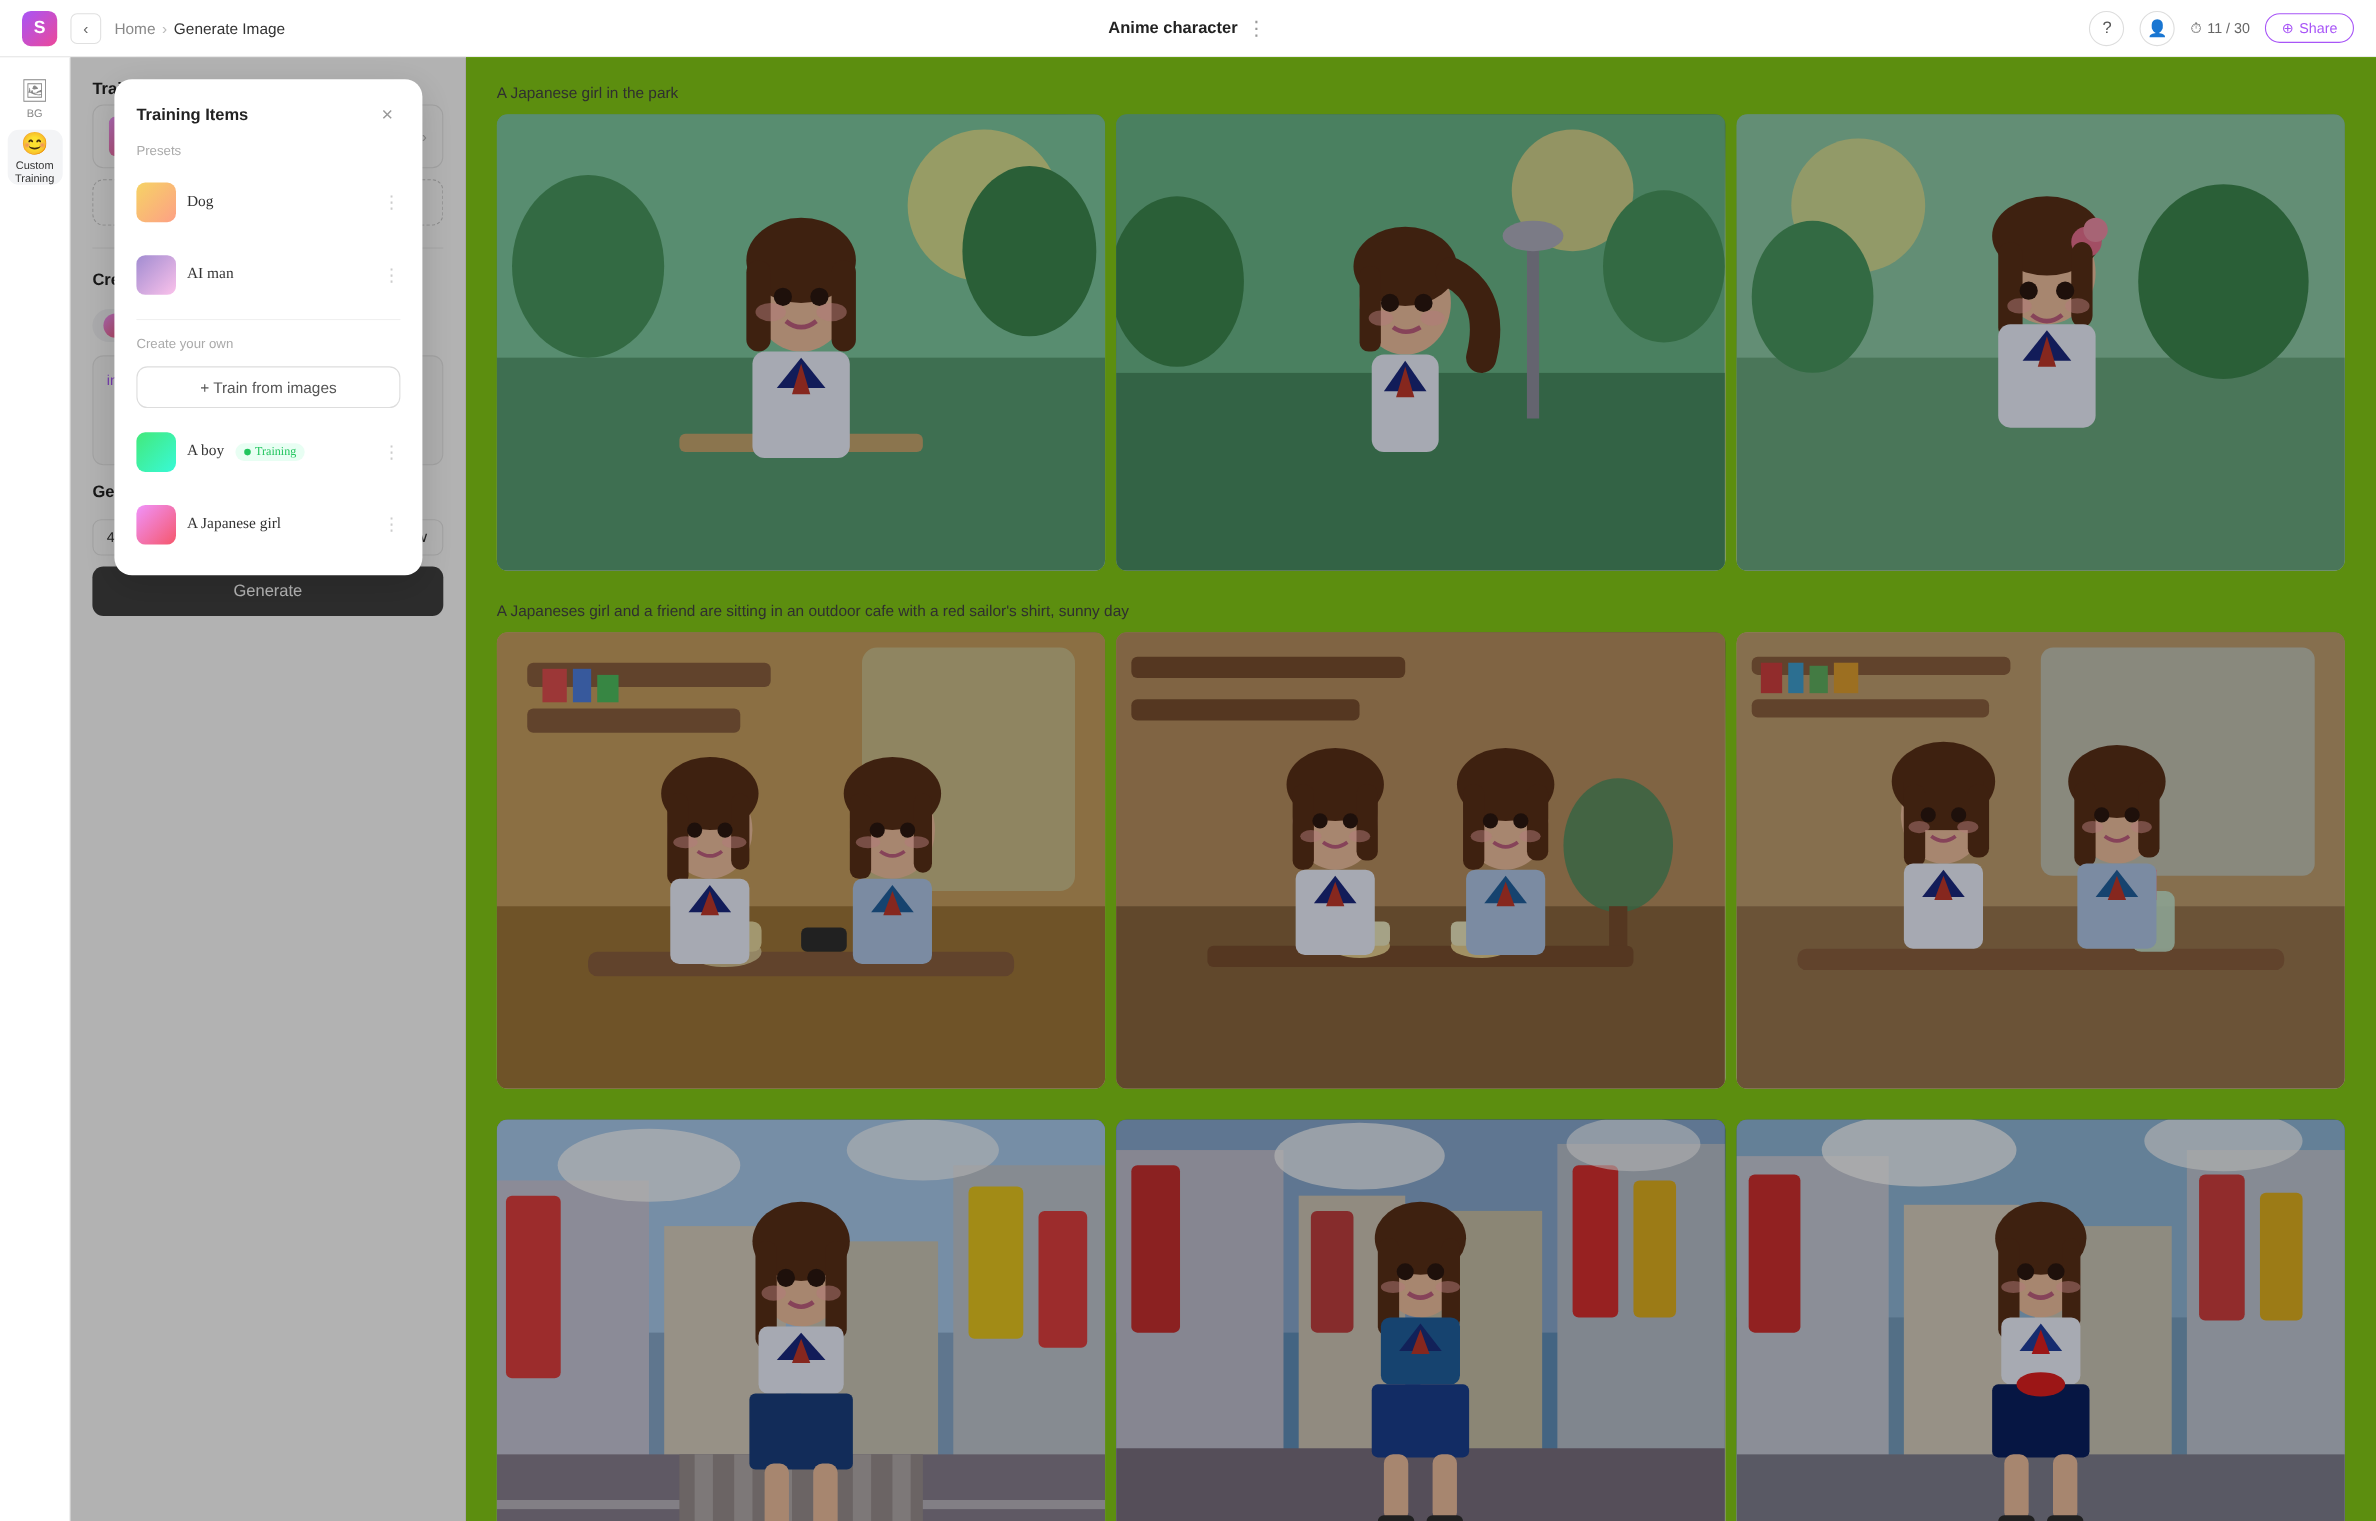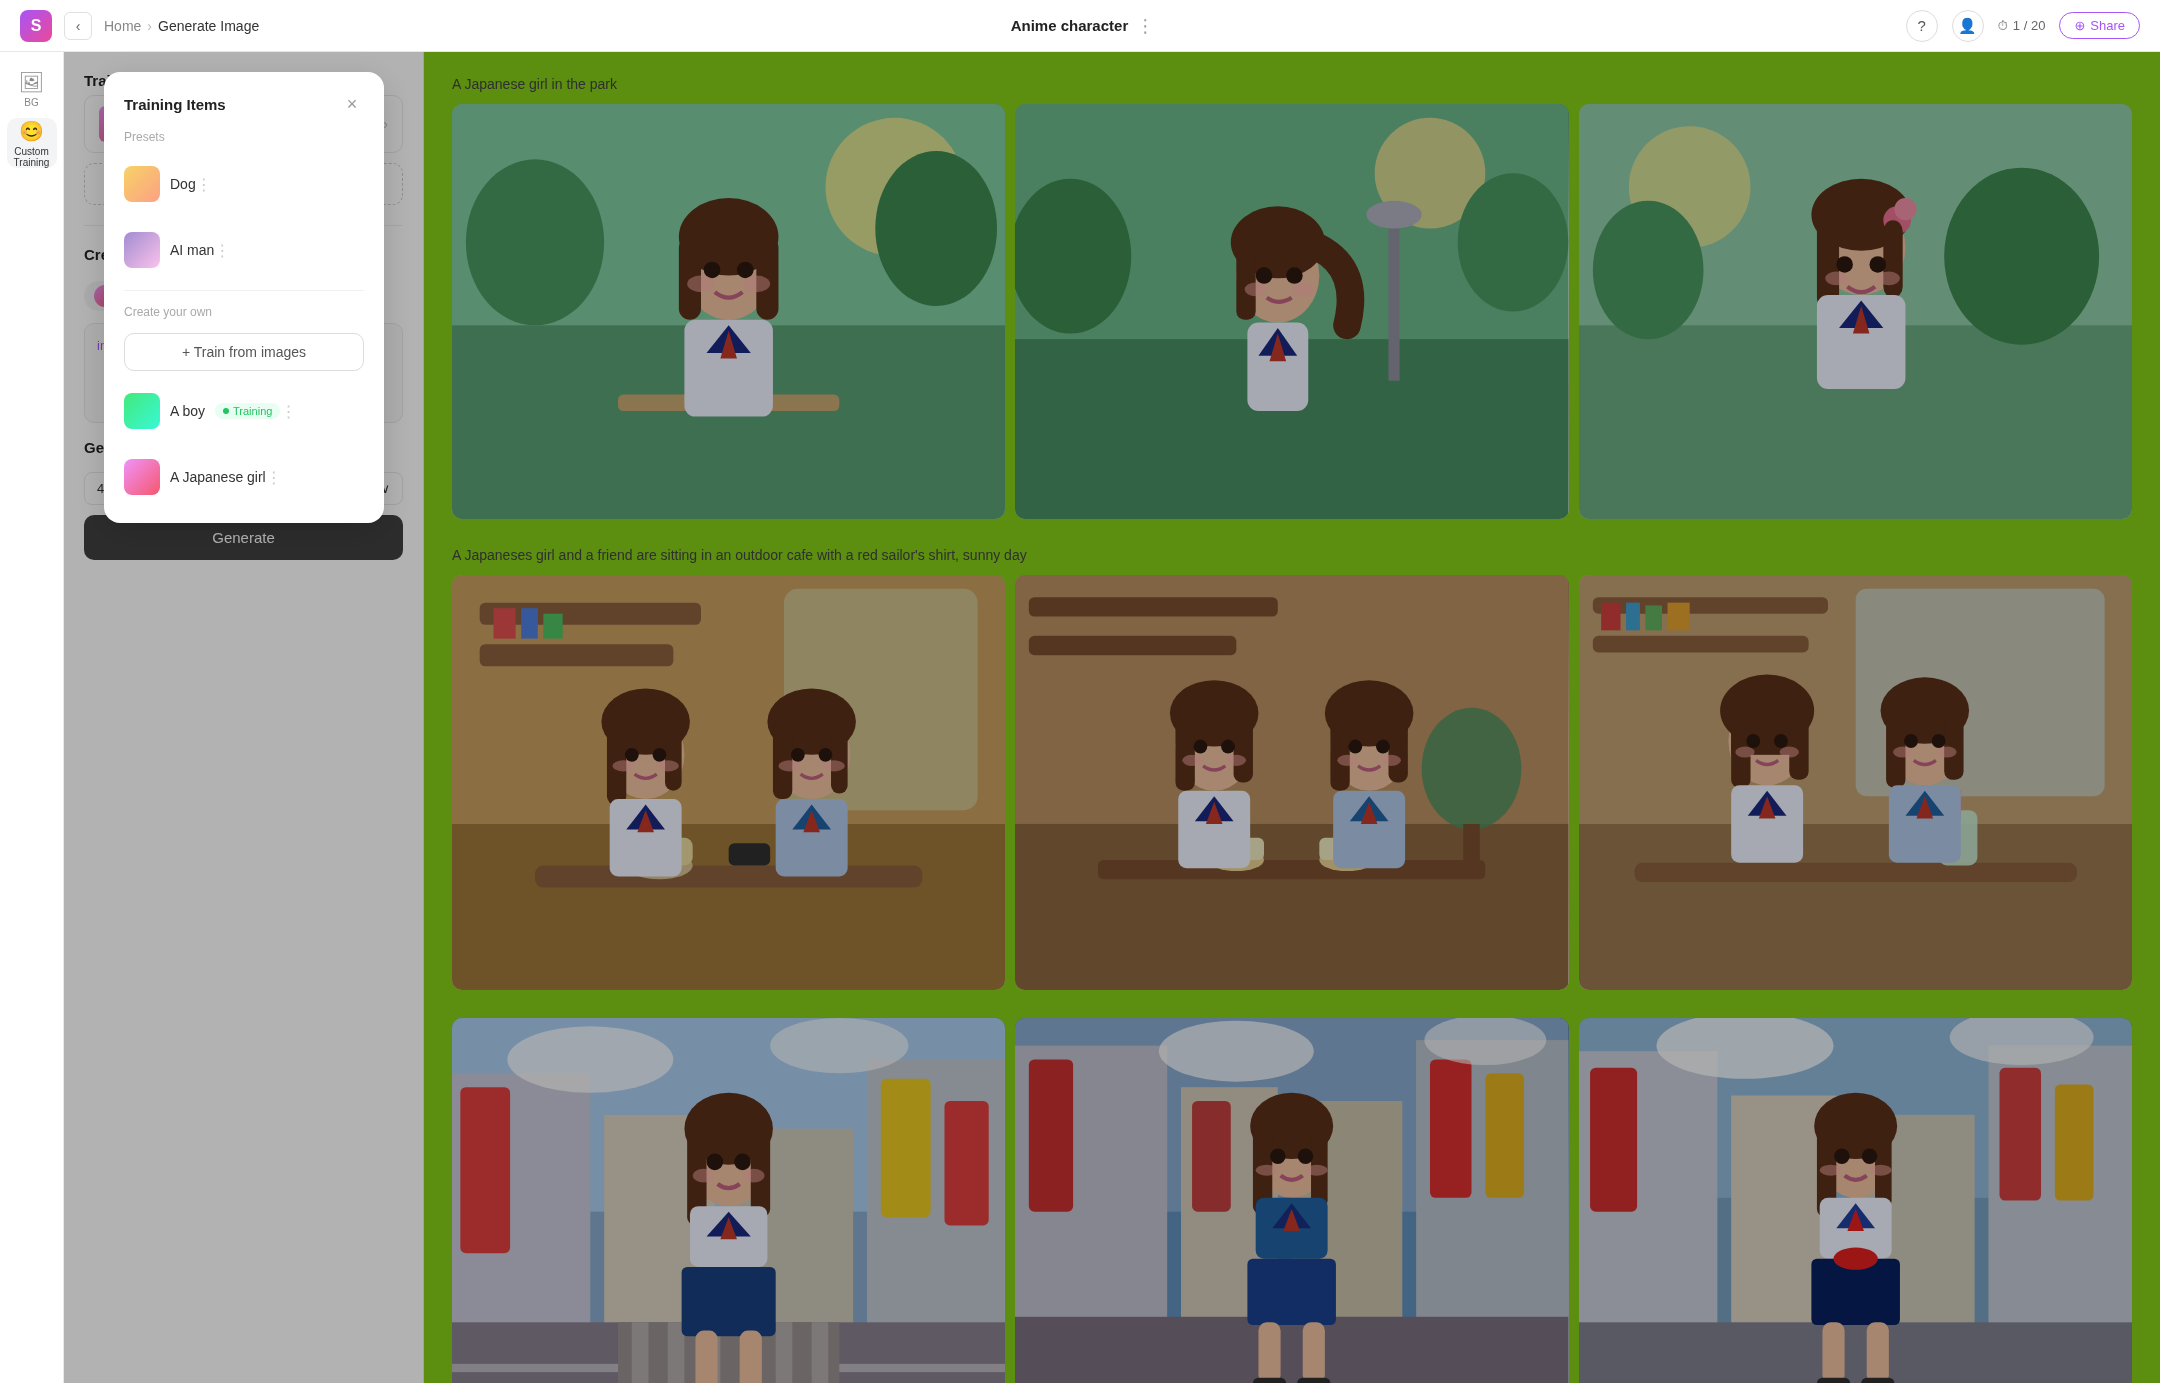--- a/index.html
+++ b/index.html
@@ -99,22 +99,23 @@
     .modal-panel {
       background: #fff; border-radius: 16px; width: 280px; padding: 20px;
       box-shadow: 0 8px 32px rgba(0,0,0,0.15); display: flex; flex-direction: column; gap: 14px;
       position: relative; margin-left: 20px; margin-top: 0;
     }
     .modal-header { display: flex; align-items: center; justify-content: space-between; }
     .modal-title { font-size: 15px; font-weight: 600; color: #222; }
     .modal-close { color: #999; cursor: pointer; font-size: 18px; width: 24px; height: 24px; display: flex; align-items: center; justify-content: center; }
     .presets-label { font-size: 12px; color: #aaa; font-weight: 500; }
     .modal-item {
-      display: flex; align-items: center; padding: 8px 0;
+      display: flex; align-items: center; justify-content: space-between; padding: 8px 0;
       cursor: pointer;
+      font-family: Liberation Serif, serif;
     }
     .modal-item-left { display: flex; align-items: center; gap: 10px; }
     .modal-item-thumb { width: 36px; height: 36px; border-radius: 8px; flex-shrink: 0; }
     .modal-item-thumb.dog { background: linear-gradient(135deg, #f6d365, #fda085); }
     .modal-item-thumb.aiman { background: linear-gradient(135deg, #a18cd1, #fbc2eb); }
     .modal-item-thumb.aboy { background: linear-gradient(135deg, #43e97b, #38f9d7); }
     .modal-item-thumb.japanese { background: linear-gradient(135deg, #f093fb, #f5576c); }
     .modal-item-name { font-size: 14px; color: #333; }
     .modal-item-dots { color: #ccc; cursor: pointer; font-size: 16px; }
     .training-badge { background: #e8fef3; color: #22c55e; font-size: 11px; padding: 2px 8px; border-radius: 20px; display: flex; align-items: center; gap: 4px; font-weight: 500; }
@@ -173,21 +174,21 @@
   </div>
   <div class="nav-center">
     <span class="nav-title">Anime character</span>
     <span class="nav-dots">⋮</span>
   </div>
   <div class="nav-right">
     <div class="nav-icon-btn">?</div>
     <div class="nav-icon-btn">👤</div>
     <div class="credit-badge">
       <span>⏱</span>
-      <span>1 / 20</span>
+      <span>11 / 30</span>
     </div>
     <button class="share-btn">
       <span>⊕</span>
       <span>Share</span>
     </button>
   </div>
 </nav>
 
 <div class="main-layout">
 

